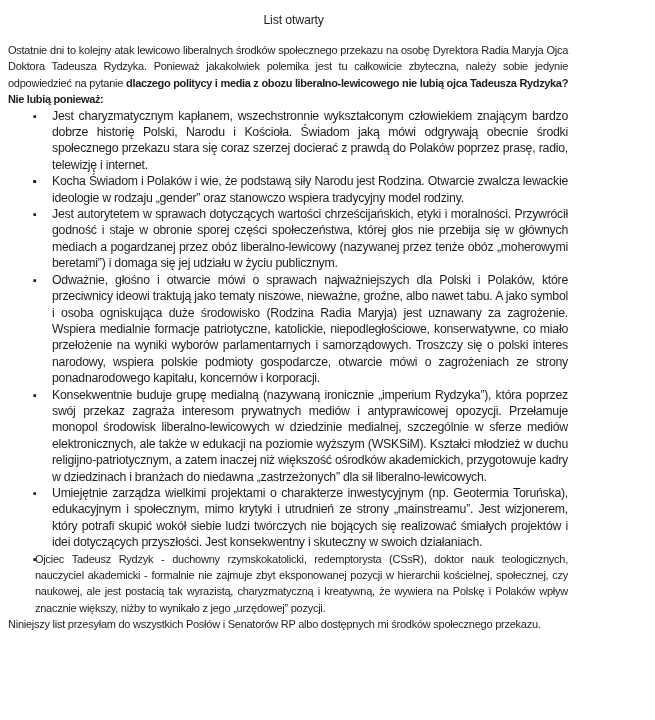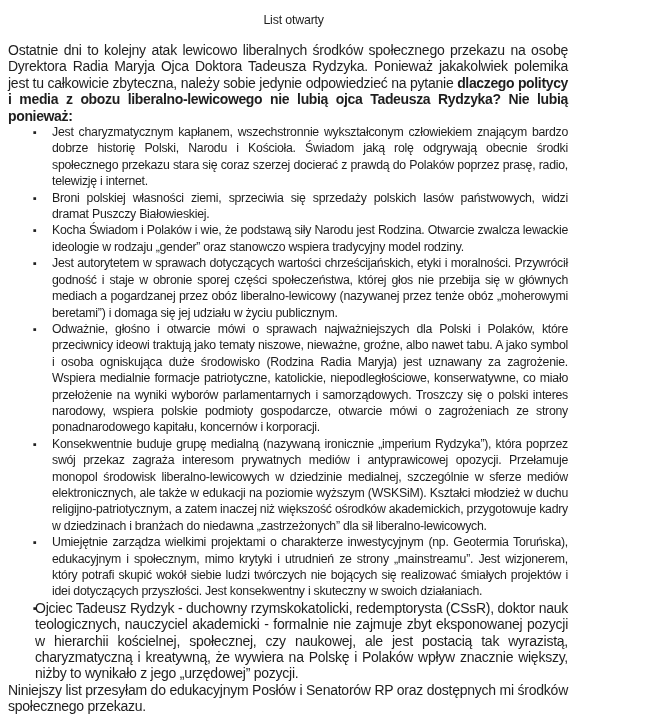--- a/index.html
+++ b/index.html
@@ -30,21 +30,21 @@
       text-align: center;
       font-size: 13.2px;
       letter-spacing: -0.2px;
       margin: 9px 0 0 0;
       height: 22px;
       line-height: 22px;
       padding-left: 12px;
       transform: scaleX(0.94);
     }
     .para {
-      font-size: 14px;
+      font-size: 11px;
       line-height: 16.4px;
       text-align: justify;
       letter-spacing: -0.25px;
       margin: 0;
     }
     .intro {
       margin-top: 11px;
     }
     .intro b {
       font-weight: bold;
@@ -82,28 +82,28 @@
 <body>
 
 <div class="page">
   <div class="content">
 
     <div class="title">List otwarty</div>
 
     <p class="para intro"><span>Ostatnie dni to kolejny atak lewicowo liberalnych środków społecznego przekazu na osobę Dyrektora Radia Maryja Ojca Doktora Tadeusza Rydzyka. Ponieważ jakakolwiek polemika jest tu całkowicie zbyteczna, należy sobie jedynie odpowiedzieć na pytanie </span><b>dlaczego politycy i media z obozu liberalno-lewicowego nie lubią ojca Tadeusza Rydzyka? Nie lubią ponieważ:</b></p>
 
     <ul class="reasons">
-      <li><span class="bullet">▪</span><span>Jest charyzmatycznym kapłanem, wszechstronnie wykształconym człowiekiem znającym bardzo dobrze historię Polski, Narodu i Kościoła. Świadom jaką rolę odgrywają obecnie środki społecznego przekazu stara się coraz szerzej docierać z prawdą do Polaków poprzez prasę, radio, telewizję i internet.</span></li>
-      <li><span class="bullet">▪</span><span>Broni polskiej własności ziemi, sprzeciwia się sprzedaży polskich lasów państwowych, widzi dramat Puszczy Białowieskiej.</span></li>
+      <li><span class="bullet">▪</span><span>Jest charyzmatycznym kapłanem, wszechstronnie wykształconym człowiekiem znającym bardzo dobrze historię Polski, Narodu i Kościoła. Świadom jaką mówi odgrywają obecnie środki społecznego przekazu stara się coraz szerzej docierać z prawdą do Polaków poprzez prasę, radio, telewizję i internet.</span></li>
+      <li><span class="bullet">▪</span></li>
       <li><span class="bullet">▪</span><span>Kocha Świadom i Polaków i wie, że podstawą siły Narodu jest Rodzina. Otwarcie zwalcza lewackie ideologie w rodzaju „gender” oraz stanowczo wspiera tradycyjny model rodziny.</span></li>
       <li><span class="bullet">▪</span><span>Jest autorytetem w sprawach dotyczących wartości chrześcijańskich, etyki i moralności. Przywrócił godność i staje w obronie sporej części społeczeństwa, której głos nie przebija się w głównych mediach a pogardzanej przez obóz liberalno-lewicowy (nazywanej przez tenże obóz „moherowymi beretami”) i domaga się jej udziału w życiu publicznym.</span></li>
       <li><span class="bullet">▪</span><span>Odważnie, głośno i otwarcie mówi o sprawach najważniejszych dla Polski i Polaków, które przeciwnicy ideowi traktują jako tematy niszowe, nieważne, groźne, albo nawet tabu. A jako symbol i osoba ogniskująca duże środowisko (Rodzina Radia Maryja) jest uznawany za zagrożenie. Wspiera medialnie formacje patriotyczne, katolickie, niepodległościowe, konserwatywne, co miało przełożenie na wyniki wyborów parlamentarnych i samorządowych. Troszczy się o polski interes narodowy, wspiera polskie podmioty gospodarcze, otwarcie mówi o zagrożeniach ze strony ponadnarodowego kapitału, koncernów i korporacji.</span></li>
       <li><span class="bullet">▪</span><span>Konsekwentnie buduje grupę medialną (nazywaną ironicznie „imperium Rydzyka”), która poprzez swój przekaz zagraża interesom prywatnych mediów i antyprawicowej opozycji. Przełamuje monopol środowisk liberalno-lewicowych w dziedzinie medialnej, szczególnie w sferze mediów elektronicznych, ale także w edukacji na poziomie wyższym (WSKSiM). Kształci młodzież w duchu religijno-patriotycznym, a zatem inaczej niż większość ośrodków akademickich, przygotowuje kadry w dziedzinach i branżach do niedawna „zastrzeżonych” dla sił liberalno-lewicowych.</span></li>
       <li><span class="bullet">▪</span><span>Umiejętnie zarządza wielkimi projektami o charakterze inwestycyjnym (np. Geotermia Toruńska), edukacyjnym i społecznym, mimo krytyki i utrudnień ze strony „mainstreamu”. Jest wizjonerem, który potrafi skupić wokół siebie ludzi twórczych nie bojących się realizować śmiałych projektów i idei dotyczących przyszłości. Jest konsekwentny i skuteczny w swoich działaniach.</span></li>
       <li><span class="bullet">▪</span></li>
     </ul>
 
     <p class="para about">Ojciec Tadeusz Rydzyk - duchowny rzymskokatolicki, redemptorysta (CSsR), doktor nauk teologicznych, nauczyciel akademicki - formalnie nie zajmuje zbyt eksponowanej pozycji w hierarchii kościelnej, społecznej, czy naukowej, ale jest postacią tak wyrazistą, charyzmatyczną i kreatywną, że wywiera na Polskę i Polaków  wpływ znacznie większy, niżby to wynikało z jego „urzędowej” pozycji.</p>
 
-    <p class="para closing">Niniejszy list przesyłam do edukacyjnym Posłów i Senatorów RP oraz dostępnych mi środków społecznego przekazu.</p>
+    <p class="para closing">Niniejszy list przesyłam do wszystkich Posłów i Senatorów RP albo dostępnych mi środków społecznego przekazu.</p>
 
   </div>
 </div>
 
 </body></html>

